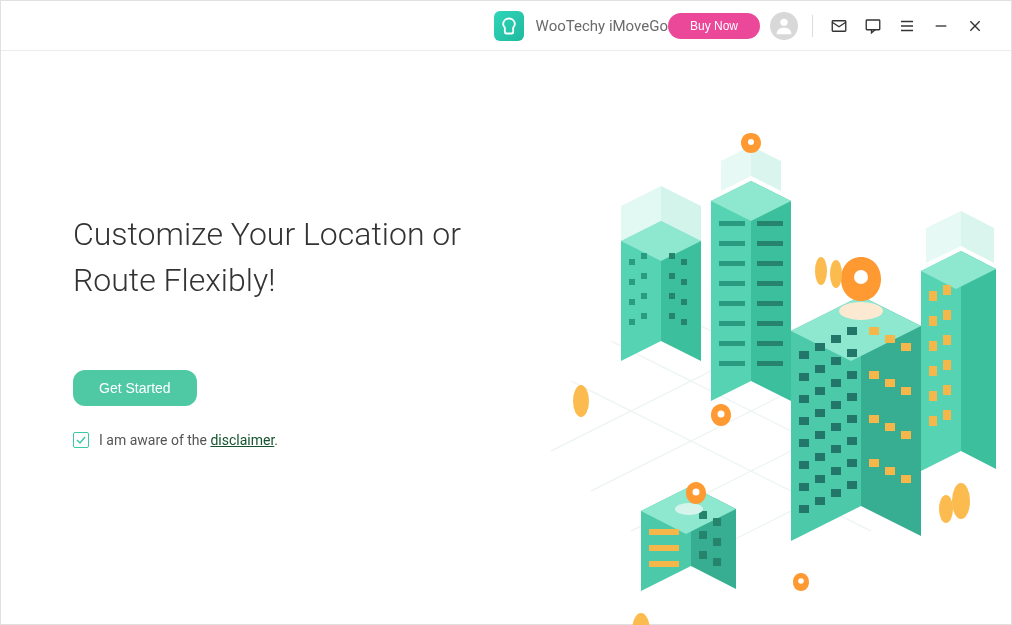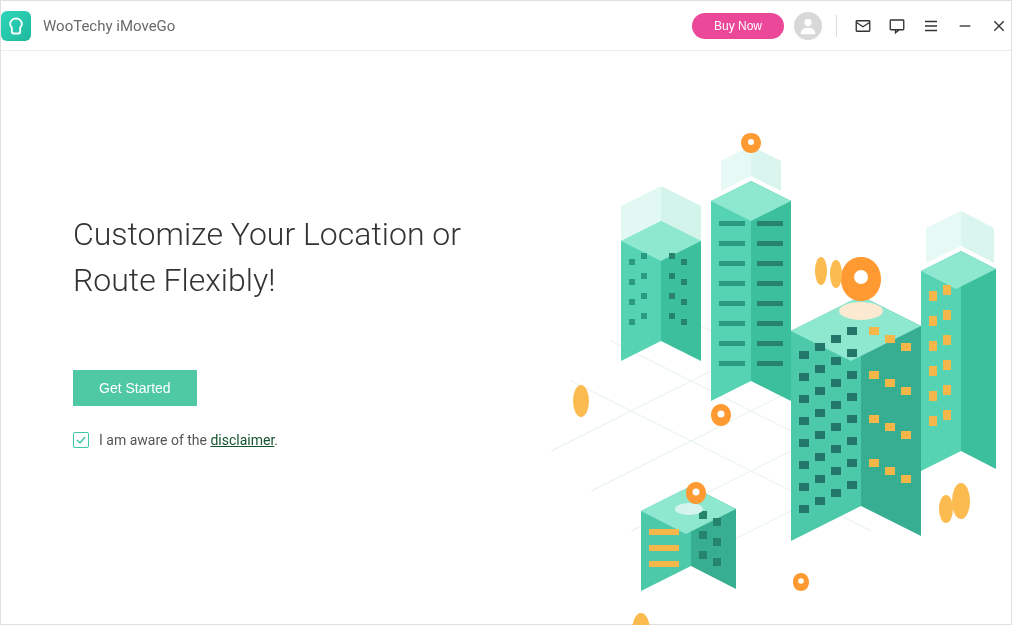--- a/index.html
+++ b/index.html
@@ -14,23 +14,23 @@
       width: 1012px;
       height: 625px;
       background: #ffffff;
       border: 1px solid #e0e0e0;
       position: relative;
     }
     .titlebar {
       height: 50px;
       display: flex;
       align-items: center;
-      padding: 0 0;
+      padding: 0 24px;
       border-bottom: 1px solid #ececec;
-      justify-content: space-between;
+      justify-content: flex-end;
     }
     .titlebar-left {
       display: flex;
       align-items: center;
       gap: 12px;
     }
     .logo {
       width: 30px;
       height: 30px;
       background: linear-gradient(135deg, #2fd6b9, #1fb99e);
@@ -95,21 +95,21 @@
       font-weight: 300;
       color: #333333;
       line-height: 1.45;
       max-width: 400px;
     }
     .get-started-btn {
       margin-top: 66px;
       background: #4ec9a4;
       color: #fff;
       border: none;
-      border-radius: 0;
+      border-radius: 12px;
       padding: 10px 26px;
       font-size: 14px;
       cursor: pointer;
     }
     .disclaimer-row {
       margin-top: 26px;
       display: flex;
       align-items: center;
       gap: 10px;
       font-size: 14px;

